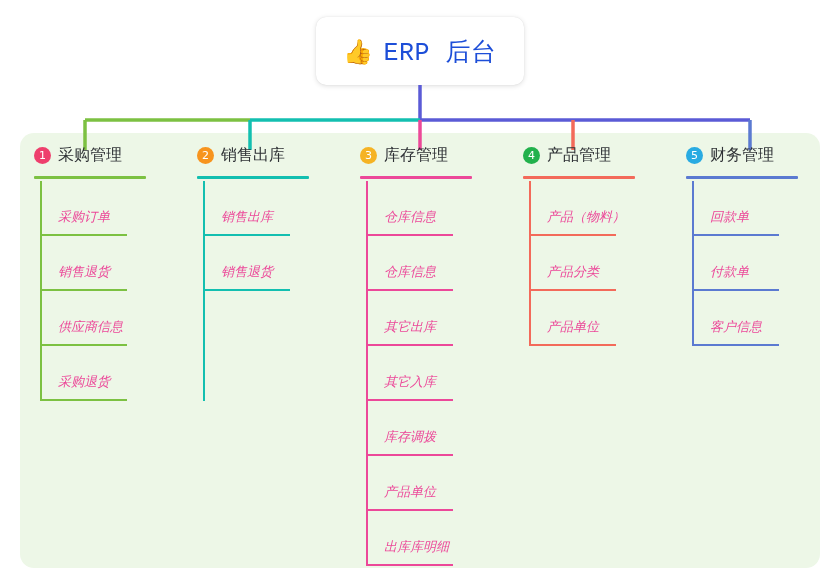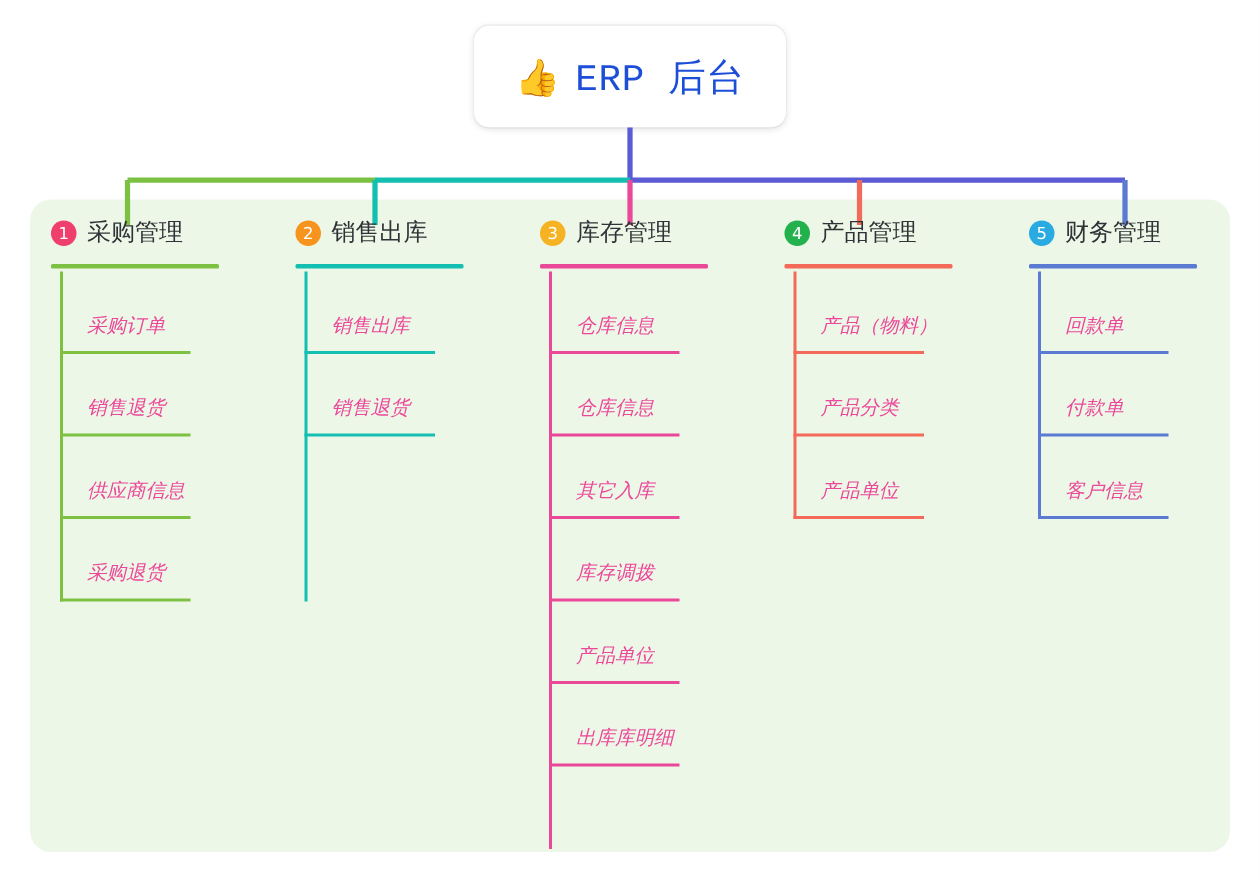--- a/index.html
+++ b/index.html
@@ -223,20 +223,24 @@
         <div class="spine" style="background: rgb(236, 72, 153); height: 385px;"></div>
         <div class="leaf">
           <span class="leaf-label">仓库信息</span>
           <div class="leaf-rule" style="background: rgb(236, 72, 153);"></div>
         </div>
         <div class="leaf">
           <span class="leaf-label">仓库信息</span>
           <div class="leaf-rule" style="background: rgb(236, 72, 153);"></div>
         </div>
         <div class="leaf">
+          <span class="leaf-label">其它出库</span>
+          <div class="leaf-rule" style="background: rgb(236, 72, 153);"></div>
+        </div>
+        <div class="leaf">
           <span class="leaf-label">其它入库</span>
           <div class="leaf-rule" style="background: rgb(236, 72, 153);"></div>
         </div>
         <div class="leaf">
           <span class="leaf-label">库存调拨</span>
           <div class="leaf-rule" style="background: rgb(236, 72, 153);"></div>
         </div>
         <div class="leaf">
           <span class="leaf-label">产品单位</span>
           <div class="leaf-rule" style="background: rgb(236, 72, 153);"></div>

